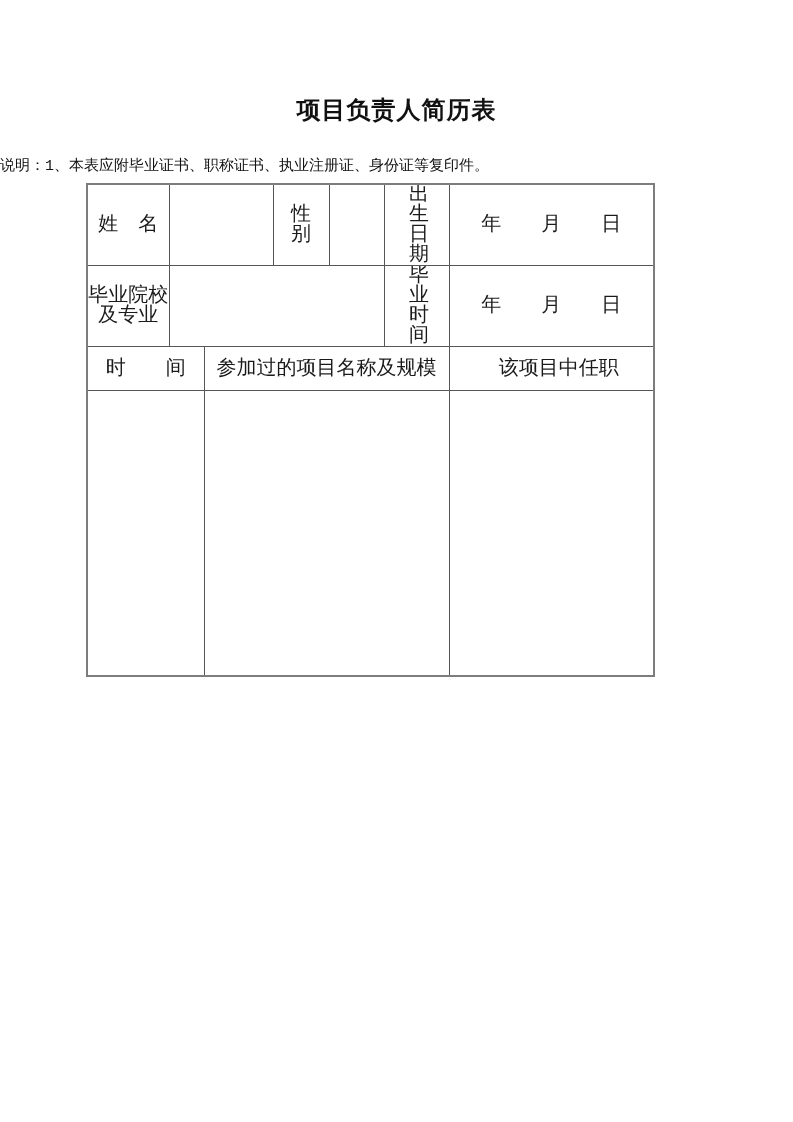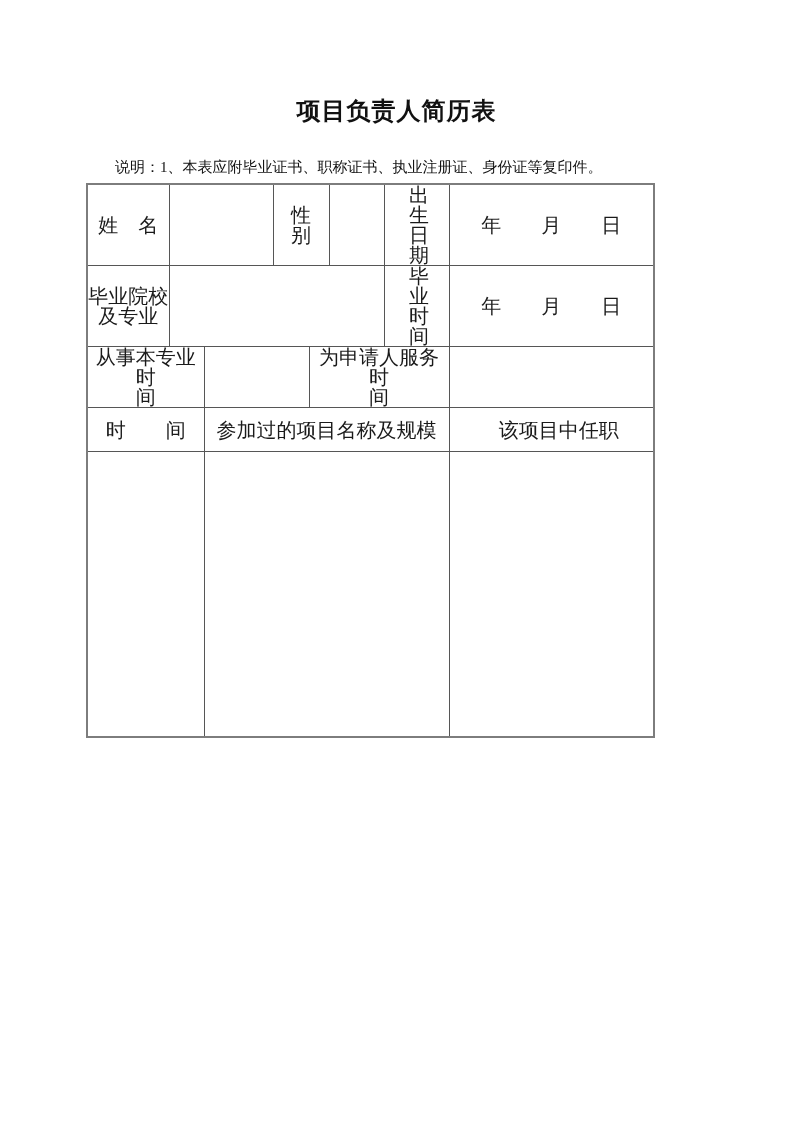--- a/index.html
+++ b/index.html
@@ -2,36 +2,35 @@
 <html><head>
 <meta charset="utf-8">
 <style>
   * { margin: 0; padding: 0; box-sizing: border-box; }
   html, body { background: #ffffff; }
   .page {
     position: relative;
     width: 793px;
     height: 1122px;
     background: #ffffff;
-    font-family: Liberation Serif, serif;
+    font-family: Liberation Mono, monospace;
     color: #1a1a1a;
     overflow: hidden;
   }
   .doc-title {
     margin-top: 96px;
     text-align: center;
     font-size: 24px;
     line-height: 31px;
     font-weight: bold;
     letter-spacing: 1px;
     color: #111111;
   }
   .doc-note {
     margin-top: 31px;
-    margin-left: 115px;
     width: 560px;
     font-size: 15px;
     line-height: 18px;
     color: #111111;
   }
   table.resume {
     margin-top: 7px;
     margin-left: 86px;
     width: 567px;
     border-collapse: collapse;
@@ -93,28 +92,20 @@
     <tr class="r-tall">
       <td class="left">毕业院校
 及专业</td>
       <td colspan="5"></td>
       <td class="vert-label">毕　业
 时
 间</td>
       <td>年　　月　　日</td>
     </tr>
 
-    <tr class="r-mid">
-      <td colspan="2">从事本专业时
-间</td>
-      <td colspan="2"></td>
-      <td colspan="3">为申请人服务时
-间</td>
-      <td></td>
-    </tr>
 
 
 
     <tr class="r-head">
       <td colspan="2">时　　间</td>
       <td colspan="5" class="left-lg">参加过的项目名称及规模</td>
       <td class="left-md">该项目中任职</td>
     </tr>
 
     <tr class="r-body">

